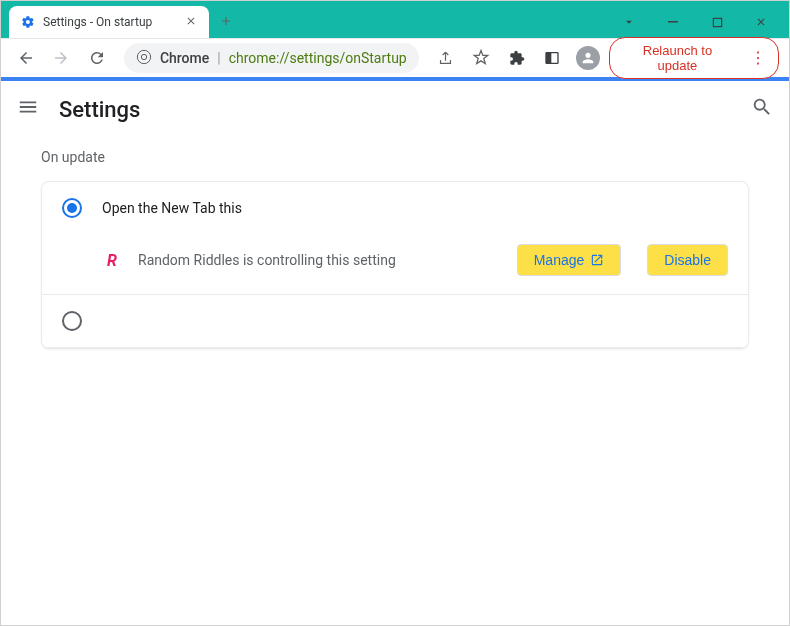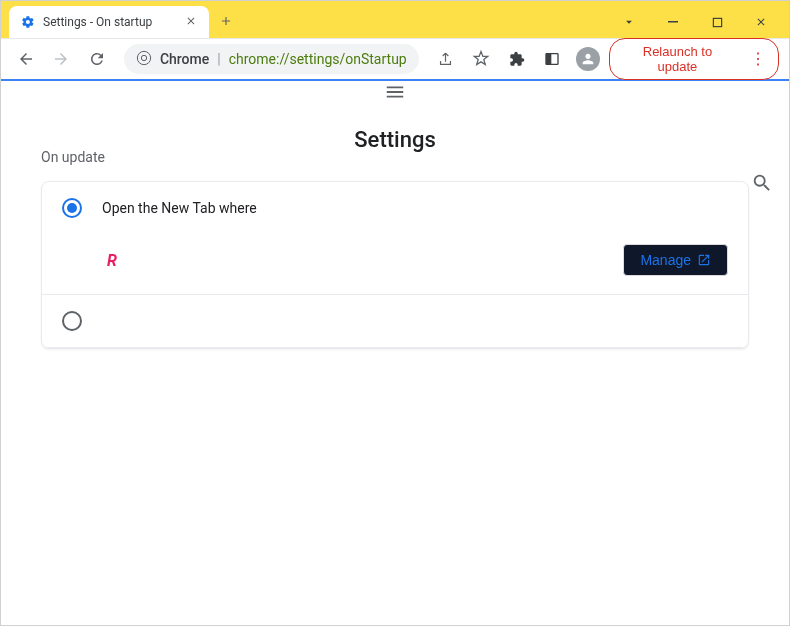--- a/index.html
+++ b/index.html
@@ -6,21 +6,21 @@
 body {
   font-family: -apple-system, BlinkMacSystemFont, "Segoe UI", Roboto, Arial, sans-serif;
   background: #fff;
   width: 790px;
   height: 626px;
   overflow: hidden;
 }
 .window { width: 100%; height: 100%; border: 1px solid #d0d0d0; }
 .titlebar {
   height: 38px;
-  background: #fde047;
+  background: #14b8a6;
   display: flex;
   align-items: flex-end;
   border-bottom: 1px solid #e8e8e8;
 }
 .tab {
   display: flex;
   align-items: center;
   gap: 8px;
   padding: 8px 12px;
   background: #fff;
@@ -54,21 +54,21 @@
   justify-content: center;
   color: #3c4043;
   cursor: pointer;
 }
 .toolbar {
   height: 42px;
   display: flex;
   align-items: center;
   padding: 0 10px;
   gap: 6px;
-  border-bottom: 2px solid #3b82f6;
+  border-bottom: 4px solid #3b82f6;
 }
 .nav-icon {
   width: 30px;
   height: 30px;
   display: flex;
   align-items: center;
   justify-content: center;
   color: #5f6368;
   border-radius: 50%;
   cursor: pointer;
@@ -102,21 +102,20 @@
   gap: 17px;
   cursor: pointer;
 }
 .relaunch-btn .dots { color: #d93025; font-size: 16px; line-height: 1; }
 .app-header {
   height: 56px;
   display: flex;
   align-items: center;
   padding: 0 16px;
   gap: 20px;
-  flex-direction: column;
 }
 .hamburger { color: #5f6368; cursor: pointer; }
 .app-title { font-size: 22px; font-weight: 500; color: #202124; }
 .search-btn { margin-left: auto; color: #5f6368; cursor: pointer; }
 .content { padding: 12px 40px; }
 .section-title {
   font-size: 14px;
   color: #5f6368;
   margin-bottom: 16px;
 }
@@ -168,21 +167,21 @@
   align-items: center;
   justify-content: center;
   color: #e91e63;
   font-weight: 700;
   font-size: 16px;
   font-style: italic;
 }
 .ext-actions { margin-left: auto; display: flex; gap: 10px; }
 .outline-btn {
   border: 1px solid #dadce0;
-  background: #0f172a;
+  background: #fde047;
   color: #1a73e8;
   border-radius: 4px;
   padding: 7px 16px;
   font-size: 14px;
   display: flex;
   align-items: center;
   gap: 6px;
   cursor: pointer;
   margin-left: 16px;
 }
@@ -319,32 +318,36 @@
   </div>
 
   <div class="content">
     <div class="section-title">On update</div>
     <div class="card">
 
       <div class="radio-row">
         <span class="radio-outer selected">
             <span class="radio-inner"></span>
           </span>
-        <span>Open the New Tab where</span>
+        <span>Open the New Tab this</span>
       </div>
 
       <div class="ext-row">
         <span class="ext-icon">R</span>
+        <span>Random Riddles is controlling this setting</span>
         <div class="ext-actions">
           <button class="outline-btn">
             <span>Manage</span>
             <svg width="14" height="14" viewBox="0 0 24 24">
                 <path fill="#1a73e8" d="M19 19H5V5h7V3H5a2 2 0 0 0-2 2v14a2 2 0 0 0 2 2h14a2 2 0 0 0 2-2v-7h-2v7zM14 3v2h3.59l-9.83 9.83 1.41 1.41L19 6.41V10h2V3h-7z"></path>
               </svg>
           </button>
+          <button class="outline-btn">
+            <span>Disable</span>
+          </button>
         </div>
       </div>
 
       <div class="divider"></div>
 
       <div class="radio-row">
         <span class="radio-outer"></span>
       </div>
 
       <div class="divider"></div>

